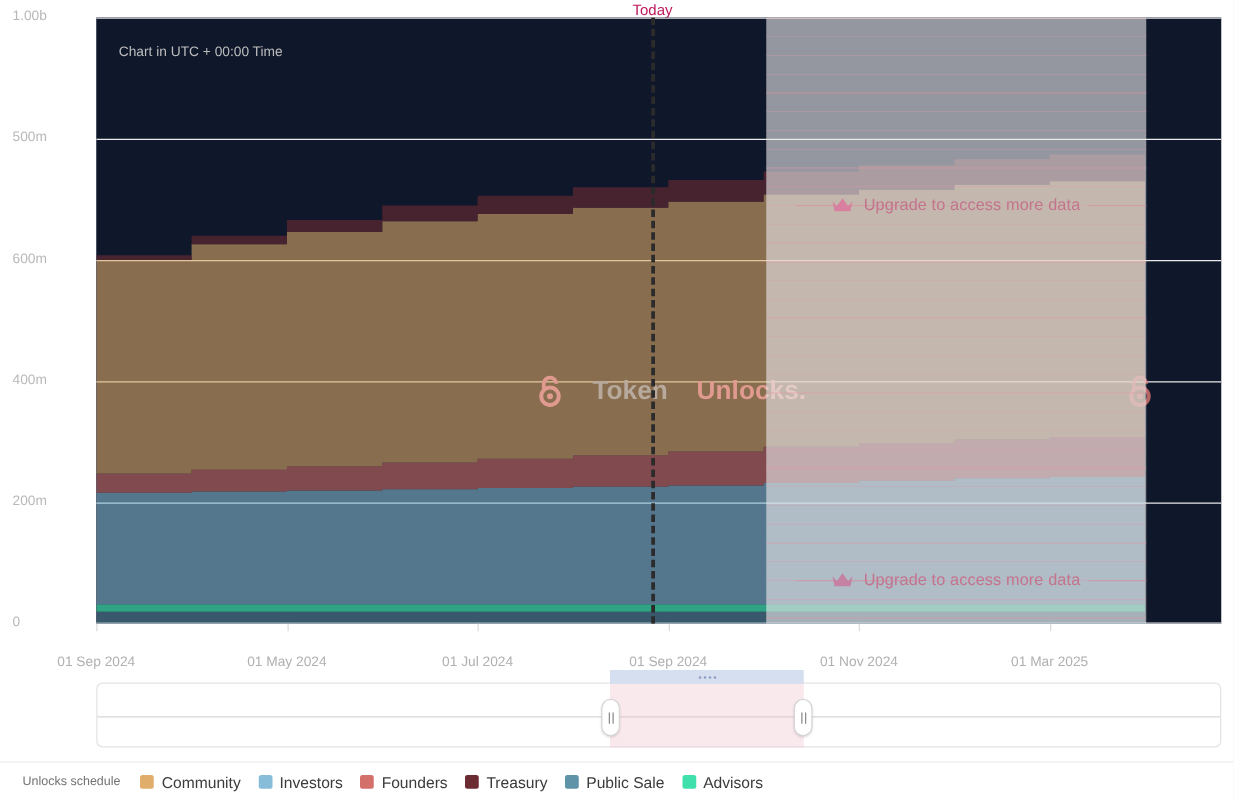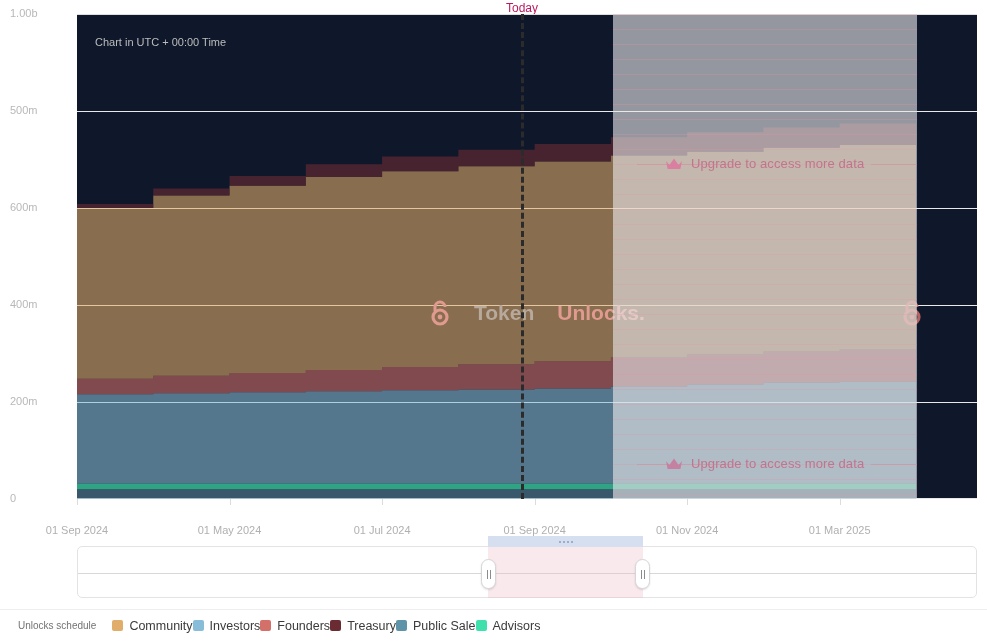--- a/index.html
+++ b/index.html
@@ -312,21 +312,21 @@
         <i></i>
     </div>
     <div class="range-handle handle-right">
       <i></i>
         <i></i>
     </div>
   </div>
 
   <div class="legend-bar">
     <span class="legend-title">Unlocks schedule</span>
-    <div id="legendItems" style="display:flex; align-items:center; ">
+    <div id="legendItems" style="display:flex; align-items:center; gap:14px;">
         <div class="legend-item">
           <span class="legend-swatch" style="background: rgb(224, 173, 107);"></span>
           <span>Community</span>
         </div>
         <div class="legend-item">
           <span class="legend-swatch" style="background: rgb(135, 189, 216);"></span>
           <span>Investors</span>
         </div>
         <div class="legend-item">
           <span class="legend-swatch" style="background: rgb(212, 112, 106);"></span>

